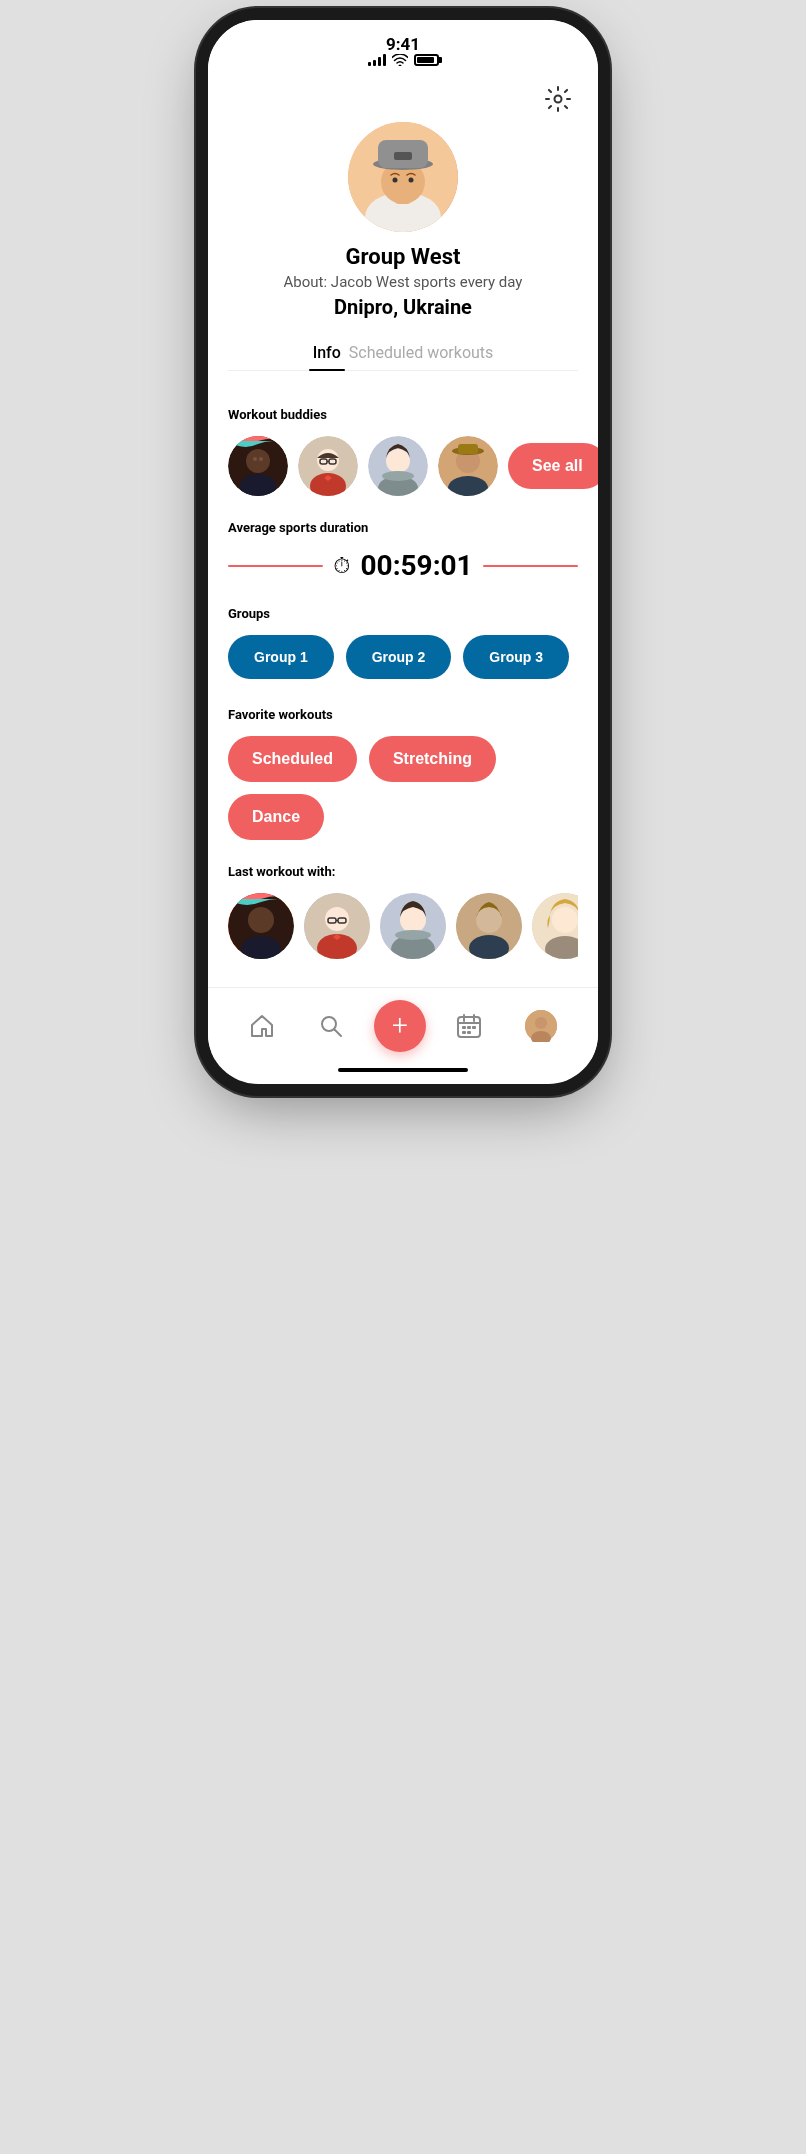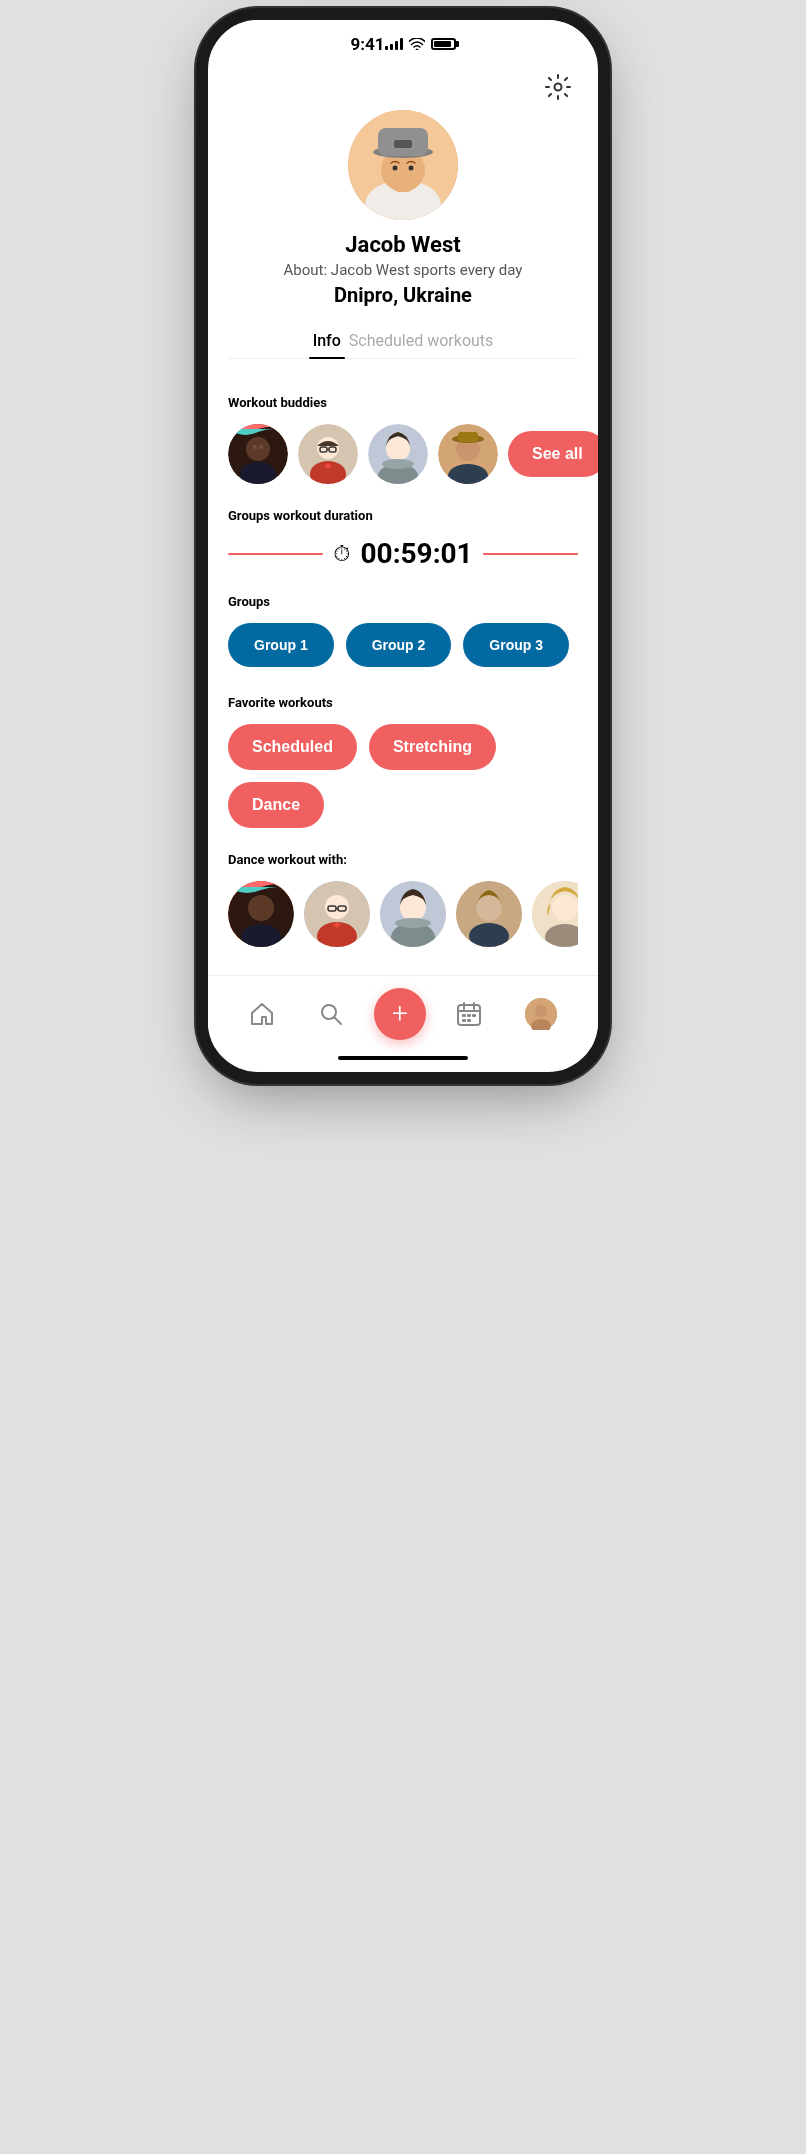--- a/index.html
+++ b/index.html
@@ -17,24 +17,25 @@
       min-height: 844px;
       background: #fff;
       border-radius: 50px;
       box-shadow: 0 0 0 12px #1a1a1a, 0 0 0 14px #333, 0 20px 60px rgba(0,0,0,0.4);
       overflow: hidden;
       position: relative;
       margin: 20px auto;
     }
     .status-bar {
       display: flex;
-      justify-content: center;
+      justify-content: flex-end;
       align-items: center;
       padding: 14px 28px 8px 28px;
       background: #fff;
+      flex-direction: column;
     }
     .status-time {
       font-size: 17px;
       font-weight: 700;
       color: #000;
     }
     .status-icons {
       display: flex;
       align-items: center;
       gap: 6px;
@@ -398,21 +399,21 @@
 
           <rect x="46" y="30" width="18" height="8" rx="2" fill="#555"></rect>
 
           <circle cx="47" cy="58" r="2.5" fill="#333"></circle>
           <circle cx="63" cy="58" r="2.5" fill="#333"></circle>
 
           <path d="M43 53 Q47 50 51 53" stroke="#8B4513" stroke-width="1.5" fill="none" stroke-linecap="round"></path>
           <path d="M59 53 Q63 50 67 53" stroke="#8B4513" stroke-width="1.5" fill="none" stroke-linecap="round"></path>
         </svg>
       </div>
-      <h1 class="profile-name">Jacob West</h1>
+      <h1 class="profile-name">Group West</h1>
       <p class="profile-about">About: Jacob West sports every day</p>
       <p class="profile-location">Dnipro, Ukraine</p>
 
       <div class="tabs">
         <div class="tab active">
           <span>Info</span>
         </div>
         <div class="tab">
           <span>Scheduled workouts</span>
         </div>
@@ -469,21 +470,21 @@
             <ellipse cx="30" cy="52" rx="20" ry="12" fill="#2c3e50"></ellipse>
 
             <ellipse cx="30" cy="15" rx="16" ry="4" fill="#8B6914"></ellipse>
             <rect x="20" y="8" width="20" height="10" rx="3" fill="#9B7914"></rect>
           </svg>
         </div>
         <button class="see-all-btn">See all</button>
       </div>
 
       <div class="duration-section">
-        <div class="section-title" style="text-align:left;">Groups workout duration</div>
+        <div class="section-title" style="text-align:left;">Average sports duration</div>
         <div class="duration-display">
           <div class="duration-line"></div>
           <span class="stopwatch-icon">⏱</span>
           <span class="duration-time">00:59:01</span>
           <div class="duration-line"></div>
         </div>
       </div>
 
       <div class="groups-section">
         <div class="section-title">Groups</div>
@@ -498,21 +499,21 @@
       <div class="favorites-section">
         <div class="section-title">Favorite workouts</div>
         <div class="favorites-row">
           <button class="fav-tag">Scheduled</button>
           <button class="fav-tag">Stretching</button>
           <button class="fav-tag">Dance</button>
         </div>
       </div>
 
       <div class="last-workout-section">
-        <div class="section-title">Dance workout with:</div>
+        <div class="section-title">Last workout with:</div>
         <div class="last-workout-row">
           <div class="workout-buddy-avatar wb-1">
             <svg viewBox="0 0 66 66" xmlns="http://www.w3.org/2000/svg" width="66" height="66">
               <circle cx="33" cy="33" r="33" fill="#2c1810"></circle>
               <circle cx="33" cy="27" r="13" fill="#5c3a28"></circle>
               <ellipse cx="33" cy="56" rx="20" ry="13" fill="#1a1a2e"></ellipse>
               <path d="M0 0 Q16 12 33 6 Q50 0 66 6 L66 0 Z" fill="#ff6b6b"></path>
               <path d="M0 6 Q16 16 33 9 Q50 3 66 9 L66 6 Z" fill="#4ecdc4"></path>
             </svg>
           </div>

